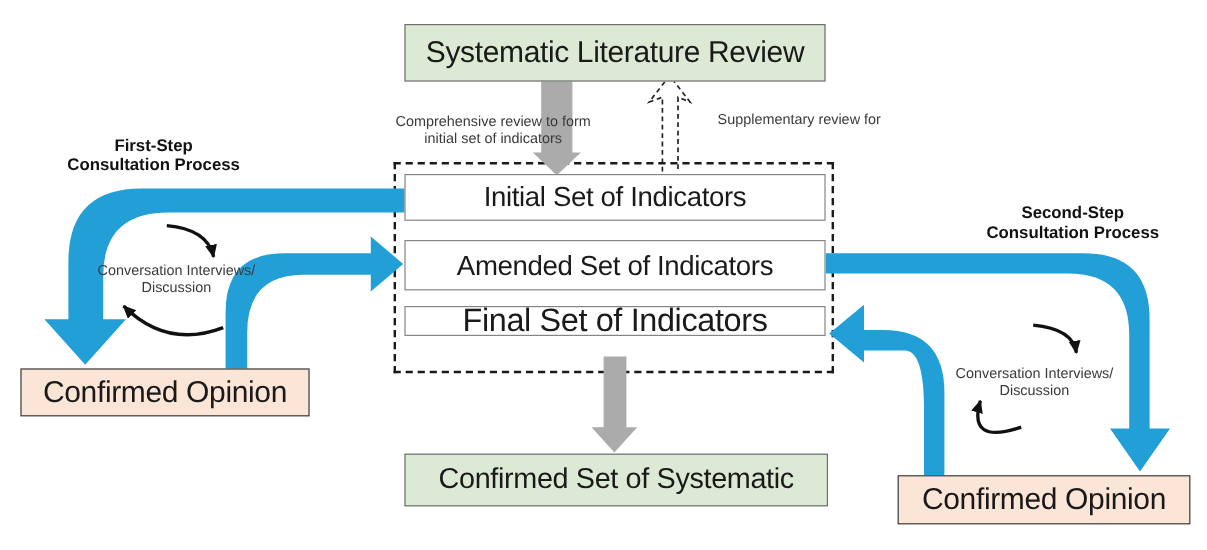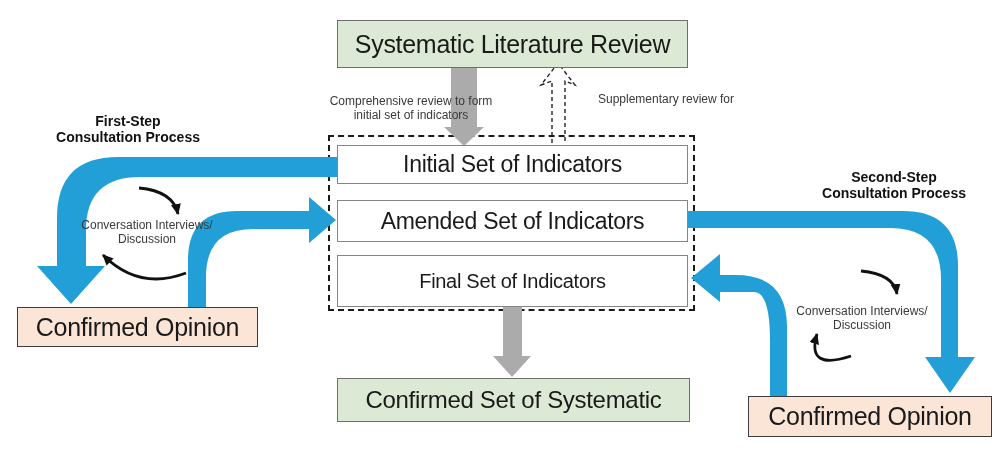--- a/index.html
+++ b/index.html
@@ -13,21 +13,21 @@
   .node-pink{border:1.5px solid #3c3c3c;}
   .dashed-container{position:absolute;left:328px;top:135px;width:367px;height:176px;
         border:2px dashed #1a1a1a;box-sizing:border-box;background:transparent;}
   .caption{position:absolute;text-align:center;color:#3a3a3a;font-size:12px;line-height:14px;
         transform:translateX(-50%);white-space:nowrap;}
   .caption-bold{position:absolute;text-align:center;color:#111111;font-size:14px;line-height:15.5px;
         font-weight:bold;transform:translateX(-50%);white-space:nowrap;margin-left:16px;}
   .n-systematic{left:337px;top:20px;width:351px;height:48px;font-size:25px;}
   .n-initial{left:337px;top:145px;width:351px;height:39px;font-size:23px;}
   .n-amended{left:337px;top:200px;width:351px;height:42px;font-size:23px;}
-  .n-final{left:337px;top:255px;width:351px;height:52px;font-size:20px;}
+  .n-final{left:337px;top:255px;width:351px;height:25px;font-size:27px;}
   .n-confirmedset{left:337px;top:378px;width:353px;height:44px;font-size:24px;}
   .n-co-left{left:17px;top:307px;width:241px;height:40px;font-size:25px;}
   .n-co-right{left:748px;top:396px;width:244px;height:41px;font-size:25px;}
   .c-comprehensive{left:363px;top:94px;margin-left:48px;}
   .c-supplementary{left:666px;top:92px;}
   .c-firststep{left:112px;top:114px;}
   .c-secondstep{left:878px;top:170px;}
   .c-conv-left{left:147px;top:218px;}
   .c-conv-right{left:862px;top:304px;}
 </style>

